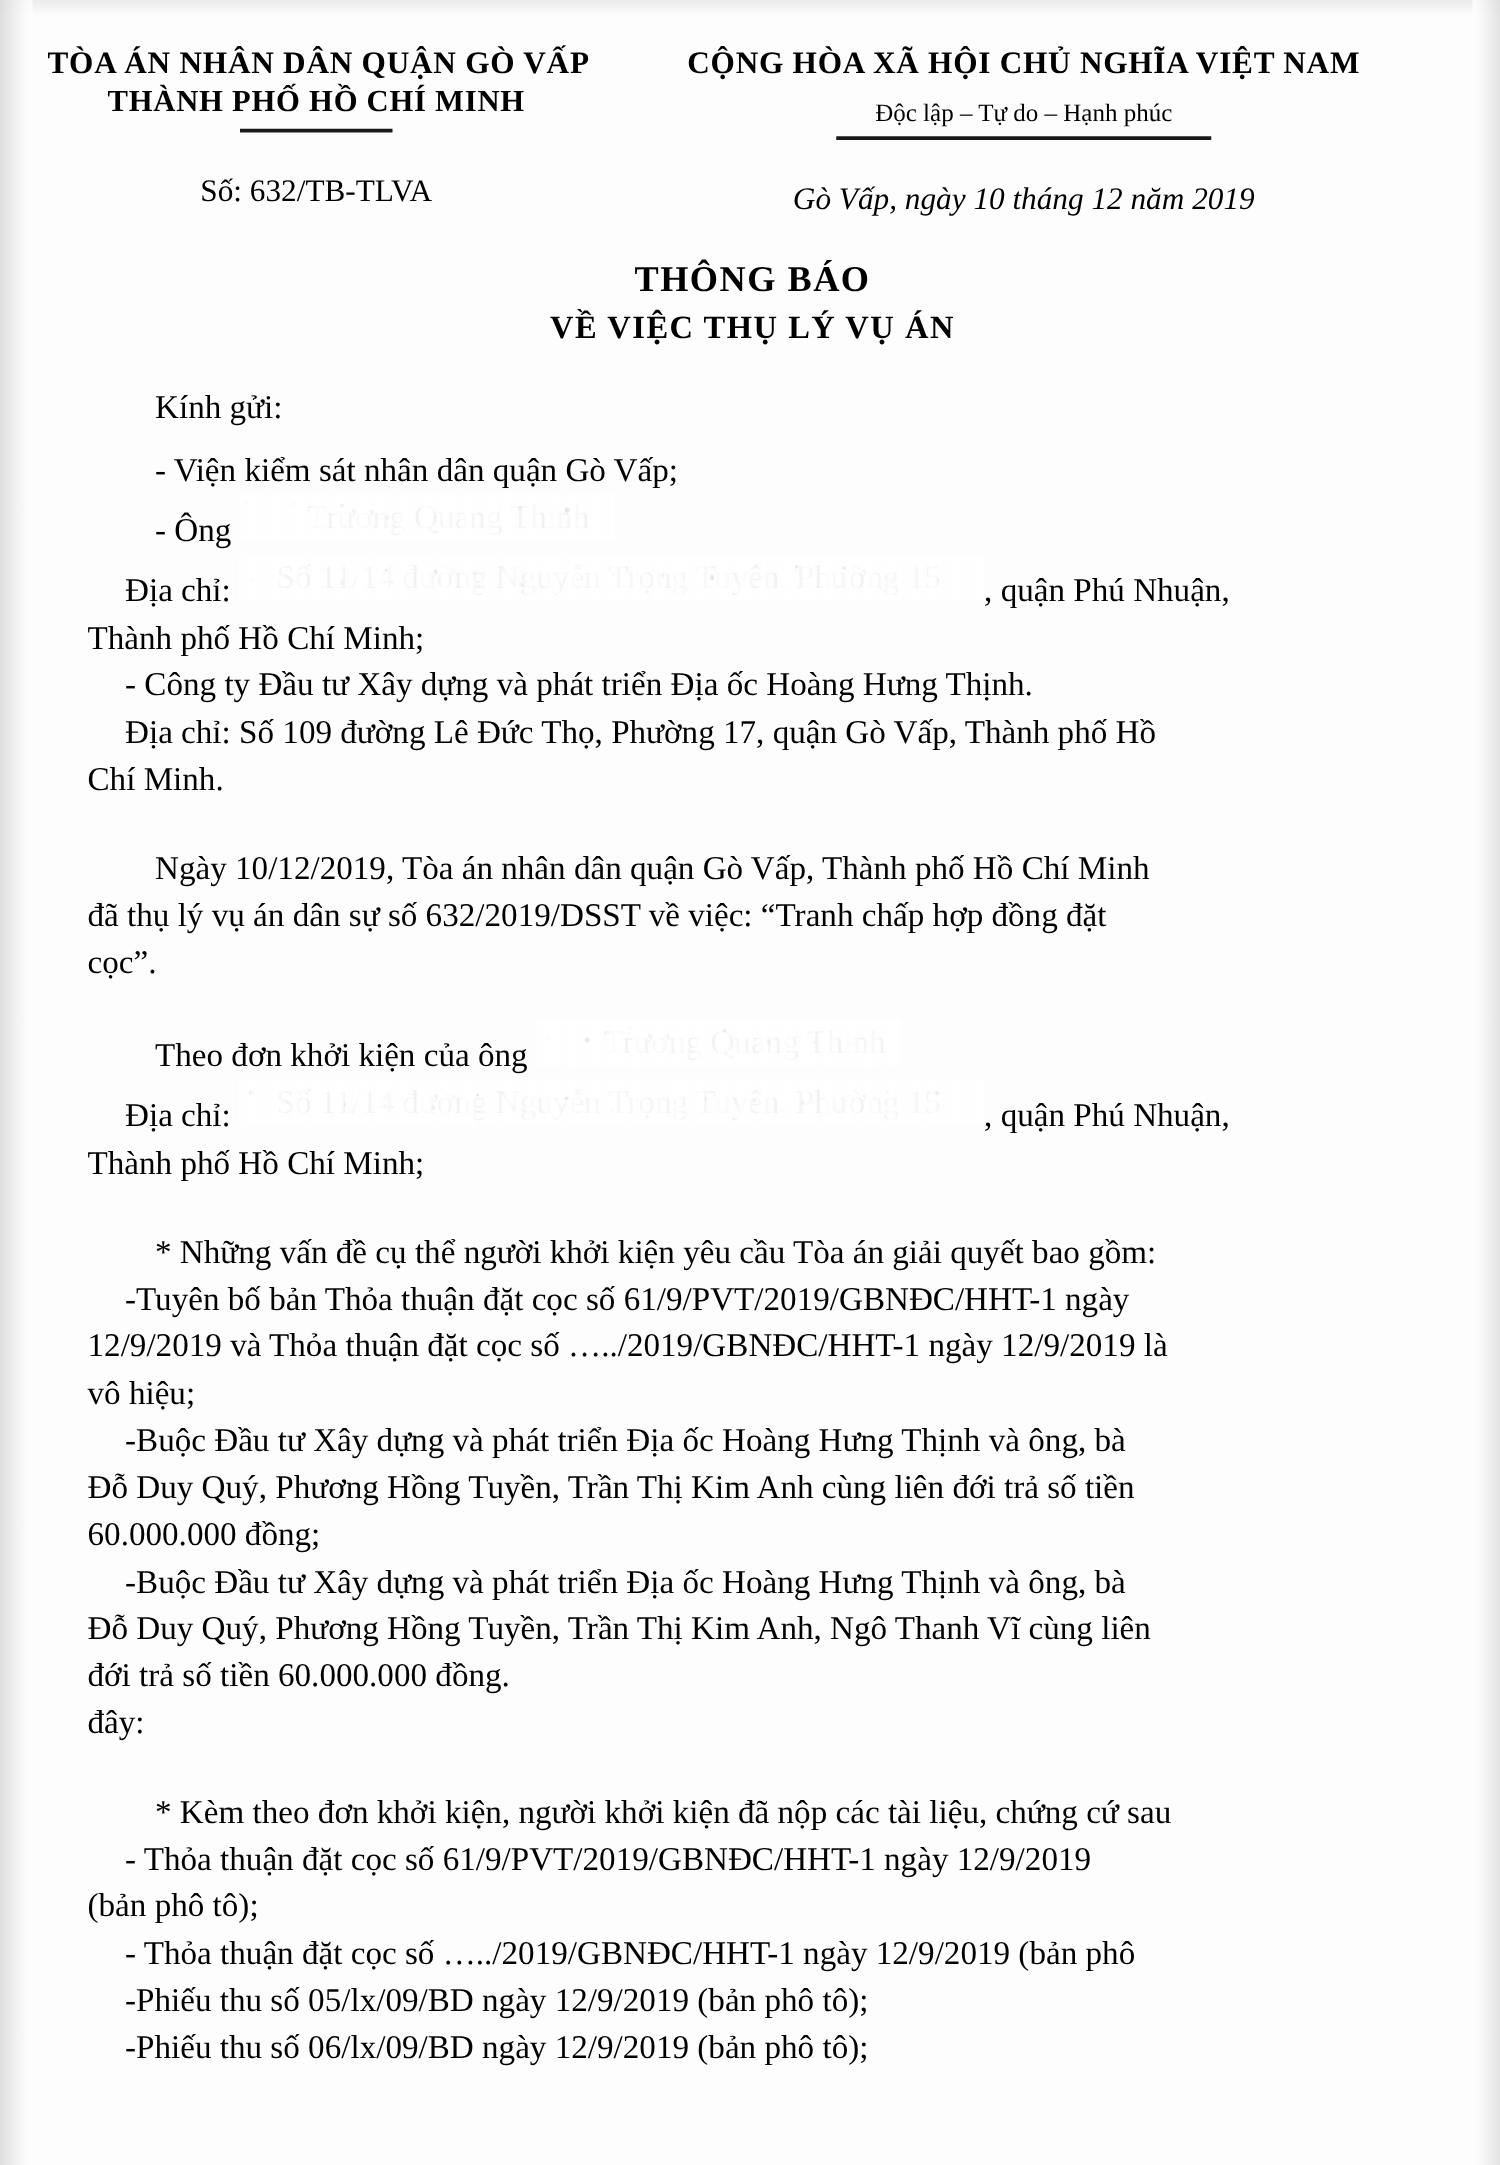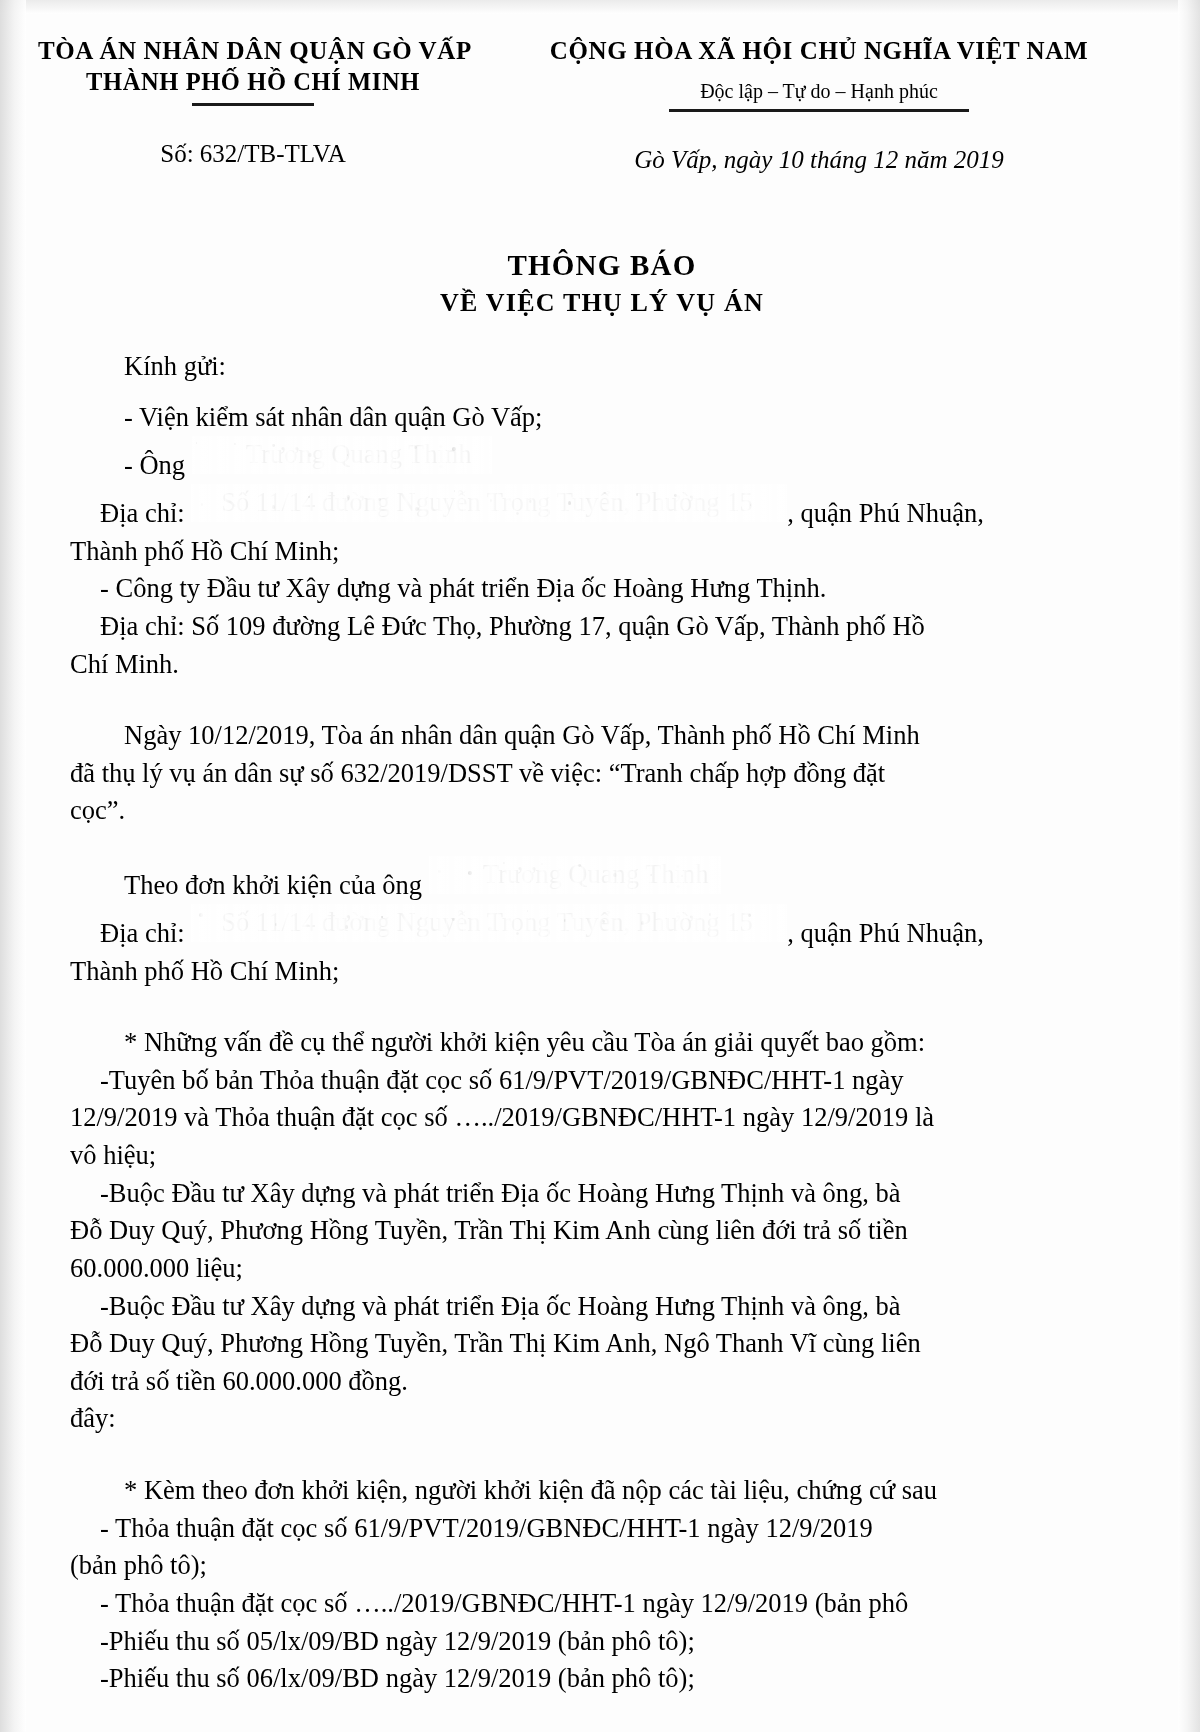--- a/index.html
+++ b/index.html
@@ -107,21 +107,21 @@
     font-style: italic;
     font-size: 25px;
     margin-top: 34px;
     text-align: center;
     white-space: nowrap;
   }
 
   
   .title-block {
     text-align: center;
-    margin-top: 73px;
+    margin-top: 32px;
   }
   .title-main {
     font-weight: bold;
     font-size: 29px;
     letter-spacing: 1.2px;
     line-height: 1.3;
   }
   .title-sub {
     font-weight: bold;
     font-size: 26px;
@@ -253,21 +253,21 @@
       <p class="para nojustify">Thành phố Hồ Chí Minh;</p>
 
       <p class="para nojustify indent gap-lg">* Những vấn đề cụ thể người khởi kiện yêu cầu Tòa án giải quyết bao gồm:</p>
 
       <p class="para nojustify indent-sm">-Tuyên bố bản Thỏa thuận đặt cọc số 61/9/PVT/2019/GBNĐC/HHT-1 ngày</p>
       <p class="para nojustify">12/9/2019 và Thỏa thuận đặt cọc số …../2019/GBNĐC/HHT-1 ngày 12/9/2019 là</p>
       <p class="para nojustify">vô hiệu;</p>
 
       <p class="para nojustify indent-sm">-Buộc Đầu tư Xây dựng và phát triển Địa ốc Hoàng Hưng Thịnh và ông, bà</p>
       <p class="para nojustify">Đỗ Duy Quý, Phương Hồng Tuyền, Trần Thị Kim Anh cùng liên đới trả số tiền</p>
-      <p class="para nojustify">60.000.000 liệu;</p>
+      <p class="para nojustify">60.000.000 đồng;</p>
 
       <p class="para nojustify indent-sm">-Buộc Đầu tư Xây dựng và phát triển Địa ốc Hoàng Hưng Thịnh và ông, bà</p>
       <p class="para nojustify">Đỗ Duy Quý, Phương Hồng Tuyền, Trần Thị Kim Anh, Ngô Thanh Vĩ cùng liên</p>
       <p class="para nojustify">đới trả số tiền 60.000.000 đồng.</p>
 
       <p class="para nojustify">đây:</p>
       <p class="para nojustify indent gap-lg">* Kèm theo đơn khởi kiện, người khởi kiện đã nộp các tài liệu, chứng cứ sau</p>
 
       <p class="para indent-sm">- Thỏa thuận đặt cọc số 61/9/PVT/2019/GBNĐC/HHT-1 ngày 12/9/2019</p>
       <p class="para nojustify">(bản phô tô);</p>

